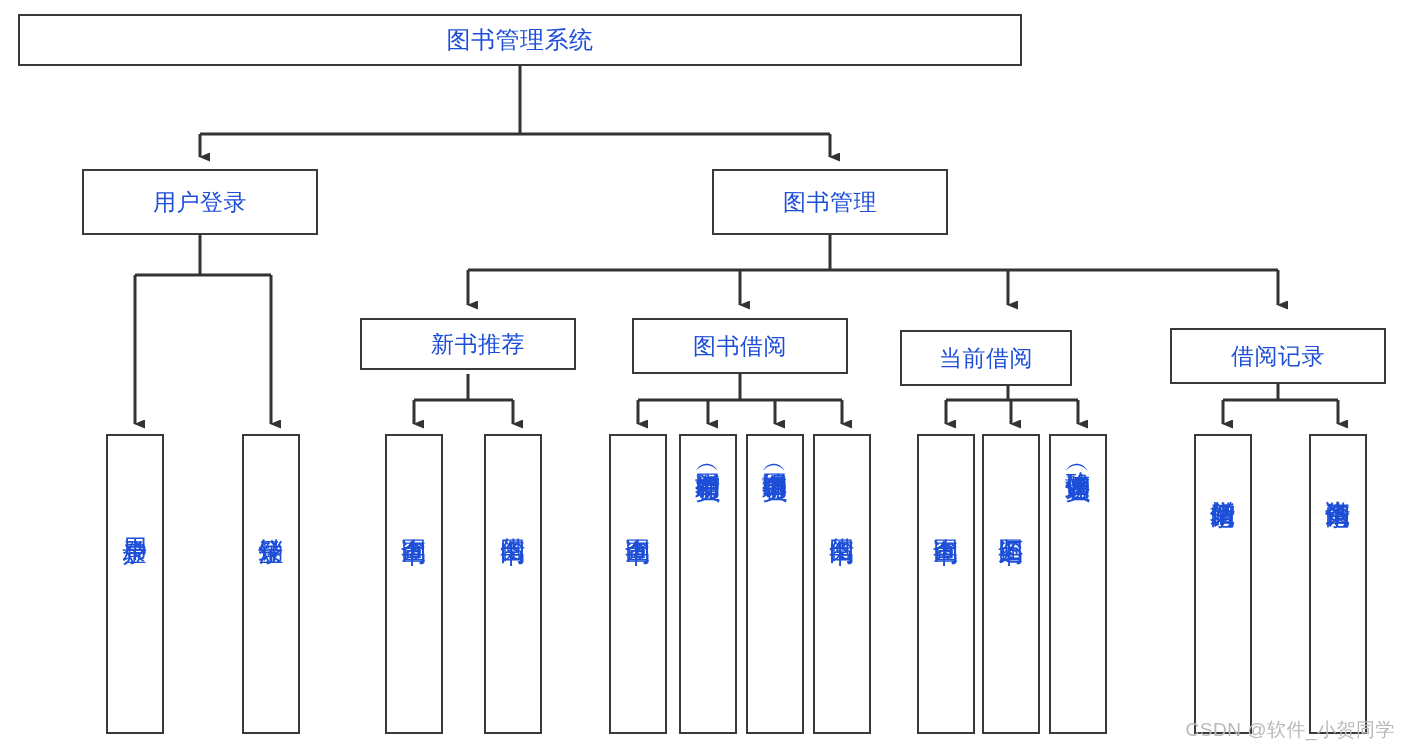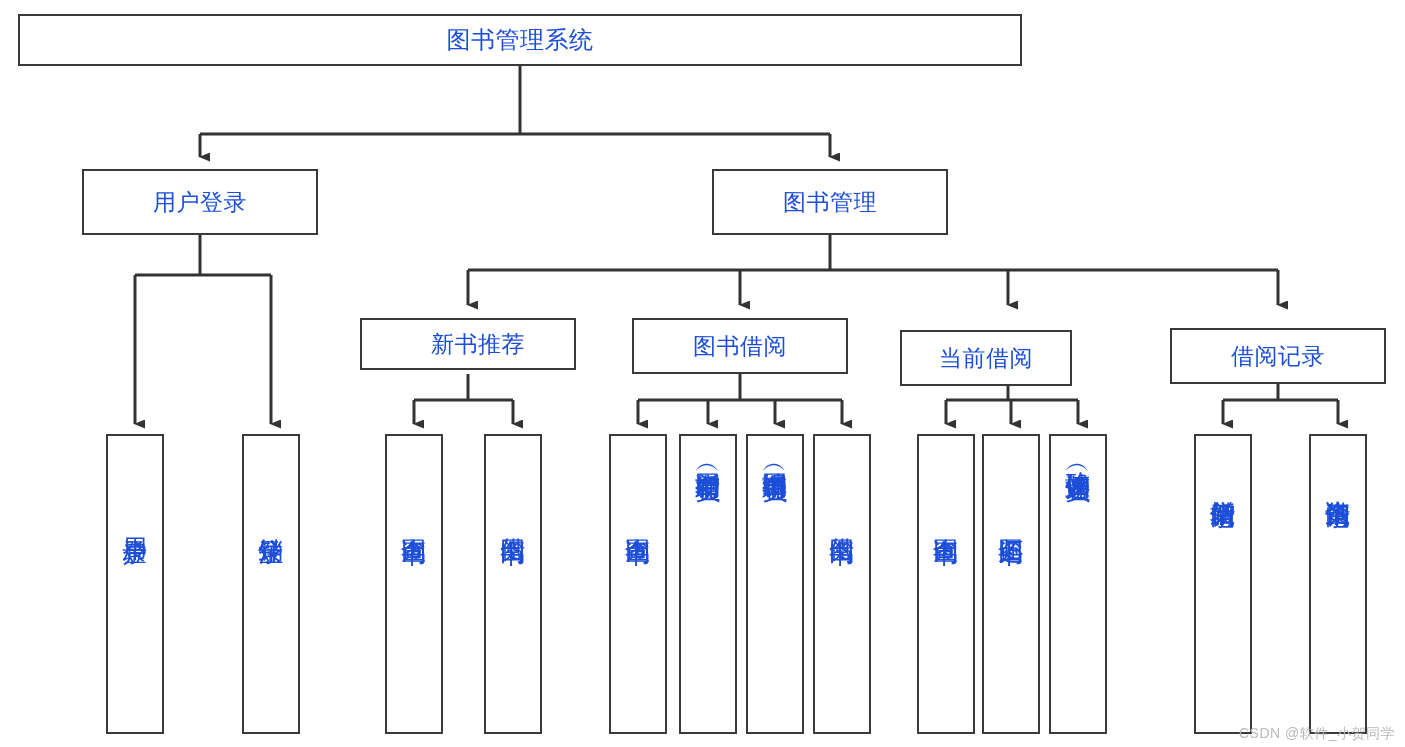--- a/index.html
+++ b/index.html
@@ -63,21 +63,21 @@
   .node-v.vshort .node-label {
     margin-top: 78px;
   }
   .node-v.vmid .node-label {
     margin-top: 40px;
   }
   .watermark {
     position: absolute;
     right: 10px;
     bottom: 4px;
-    font-size: 14px;
+    font-size: 19px;
     color: #b9b9b9;
     white-space: nowrap;
     letter-spacing: 0.5px;
   }
 </style>
 </head>
 <body>
 
 <div id="diagram-canvas">
 

